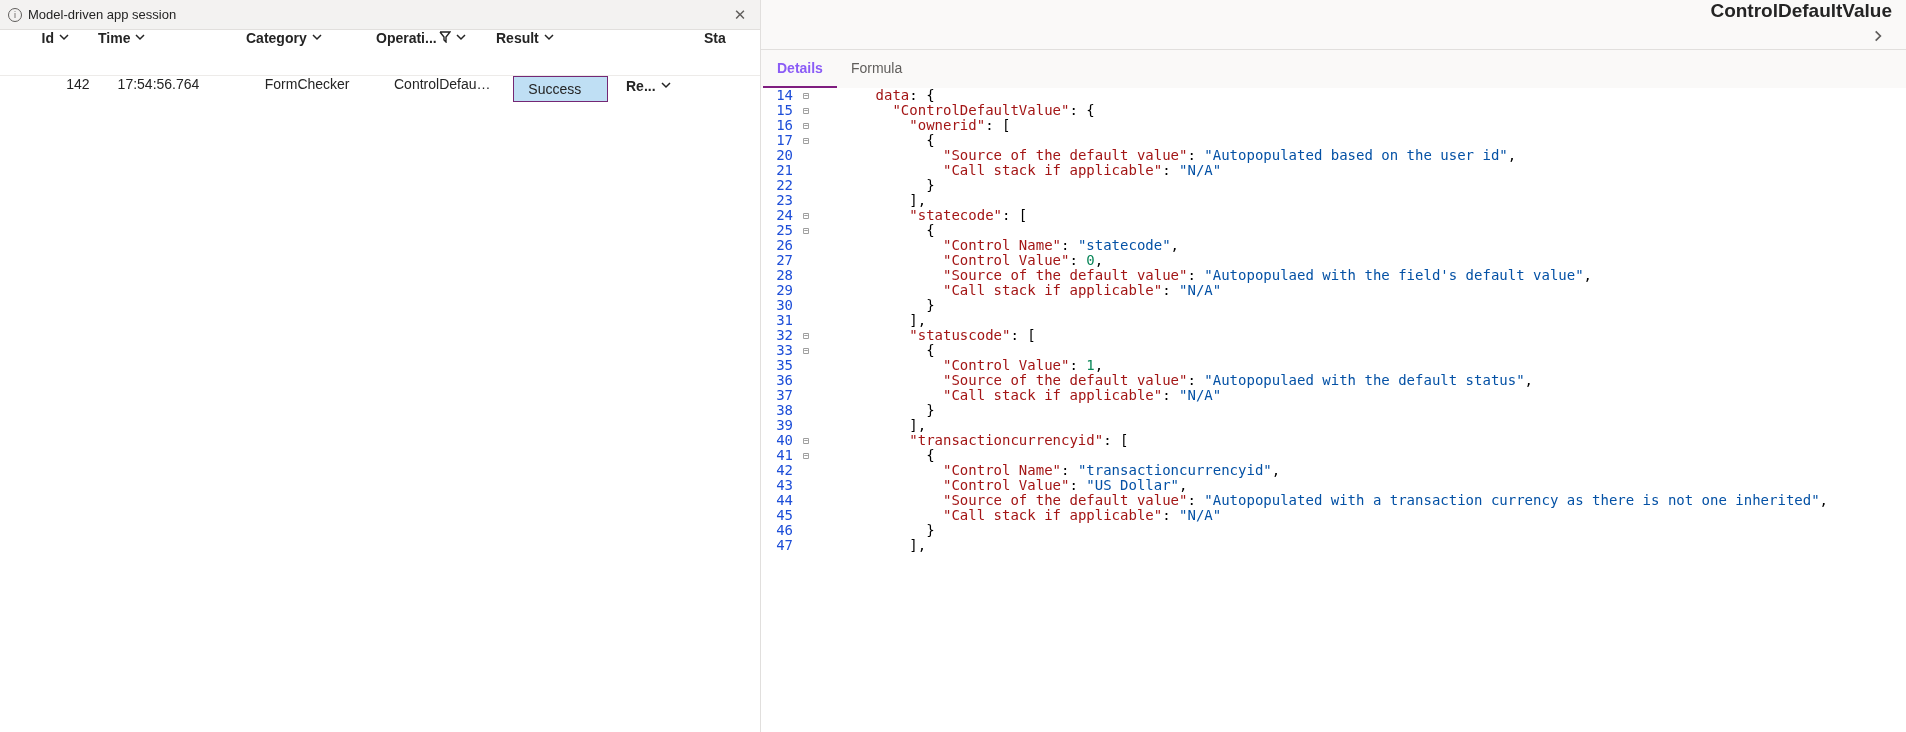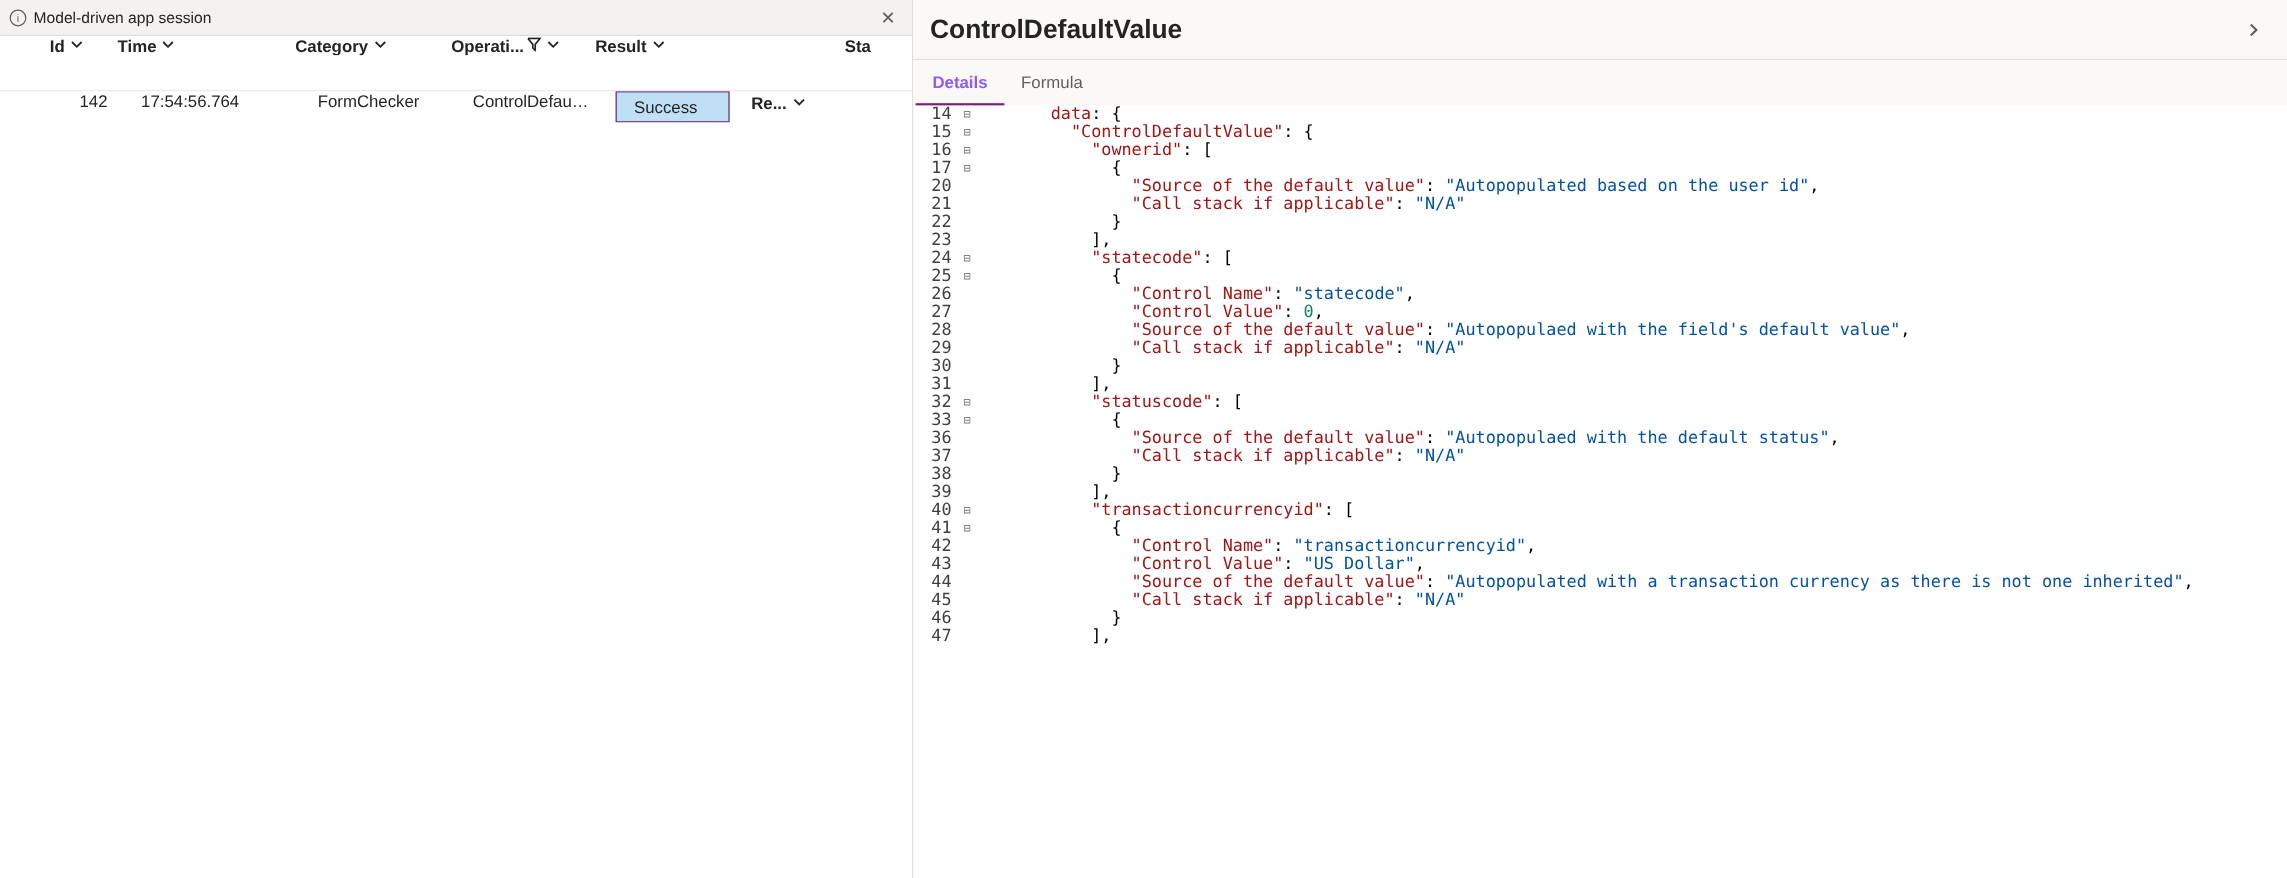--- a/index.html
+++ b/index.html
@@ -21,27 +21,27 @@
     .c-op{width:120px;}
     .c-res{width:130px;}
     .c-re{width:78px;margin-top:48px;}
     .c-sta{width:50px;}
     .grid-head .chev{display:inline-block;margin-left:4px;}
     .funnel{margin-left:2px;}
     .result-cell{display:inline-block;padding:4px 26px 4px 14px;border:1px solid #742774;background:#bfdff4;}
 
     
     .right { flex:1; border-left:1px solid #e1dfdd; display:flex; flex-direction:column; background:#faf9f8; }
-    .right-head { height:50px; display:flex; align-items:center; justify-content:space-between; padding:0 14px; font-weight:600; font-size:22px; color:#242424; border-bottom:1px solid #e1dfdd;}
+    .right-head { height:50px; display:flex; align-items:flex-end; justify-content:space-between; padding:0 14px; font-weight:600; font-size:19px; color:#242424; border-bottom:1px solid #e1dfdd;flex-direction:column;}
     .tabs { display:flex; font-size:14px; padding-left:2px; background:#faf9f8;}
     .tab{padding:10px 14px;color:#605e5c;cursor:pointer;}
     .tab.active{color:#8b5cf6;font-weight:600;border-bottom:2px solid #7f1d7f;}
     .editor{flex:1;overflow:auto;background:#fff;font-family:Consolas,monospace;font-size:14px;line-height:15px;position:relative;}
     .erow{display:flex;white-space:pre;}
-    .gutnum{width:42px;text-align:right;color:#404040;padding-right:10px;user-select:none;}
+    .gutnum{width:42px;text-align:right;color:#1d4ed8;padding-right:10px;user-select:none;}
     .gutfold{width:16px;color:#808080;font-size:10px;user-select:none;}
     .code{flex:1;padding-left:6px;}
     .ind{display:inline-block;}
     .s-key{color:#a31515;}
     .s-str{color:#0451a5;}
     .s-num{color:#098658;}
     .s-pun{color:#000;}
     .right-chevron{color:#605e5c;font-size:18px;display:flex;align-items:center;justify-content:center;width:28px;height:28px;}
     svg.chev-svg{width:12px;height:12px;stroke:#242424;stroke-width:1.5;fill:none;}
     svg.funnel-svg{width:12px;height:12px;stroke:#242424;stroke-width:1.4;fill:none;}
@@ -136,20 +136,21 @@
         <div class="erow"><div class="gutnum">24</div><div class="gutfold">⊟</div><div class="code"><span class="ind">          </span><span class="s-key">"statecode"</span><span class="s-pun">: [</span></div></div>
         <div class="erow"><div class="gutnum">25</div><div class="gutfold">⊟</div><div class="code"><span class="ind">            </span><span class="s-pun">{</span></div></div>
         <div class="erow"><div class="gutnum">26</div><div class="gutfold"></div><div class="code"><span class="ind">              </span><span class="s-key">"Control Name"</span><span class="s-pun">: </span><span class="s-str">"statecode"</span><span class="s-pun">,</span></div></div>
         <div class="erow"><div class="gutnum">27</div><div class="gutfold"></div><div class="code"><span class="ind">              </span><span class="s-key">"Control Value"</span><span class="s-pun">: </span><span class="s-num">0</span><span class="s-pun">,</span></div></div>
         <div class="erow"><div class="gutnum">28</div><div class="gutfold"></div><div class="code"><span class="ind">              </span><span class="s-key">"Source of the default value"</span><span class="s-pun">: </span><span class="s-str">"Autopopulaed with the field's default value"</span><span class="s-pun">,</span></div></div>
         <div class="erow"><div class="gutnum">29</div><div class="gutfold"></div><div class="code"><span class="ind">              </span><span class="s-key">"Call stack if applicable"</span><span class="s-pun">: </span><span class="s-str">"N/A"</span></div></div>
         <div class="erow"><div class="gutnum">30</div><div class="gutfold"></div><div class="code"><span class="ind">            </span><span class="s-pun">}</span></div></div>
         <div class="erow"><div class="gutnum">31</div><div class="gutfold"></div><div class="code"><span class="ind">          </span><span class="s-pun">],</span></div></div>
         <div class="erow"><div class="gutnum">32</div><div class="gutfold">⊟</div><div class="code"><span class="ind">          </span><span class="s-key">"statuscode"</span><span class="s-pun">: [</span></div></div>
         <div class="erow"><div class="gutnum">33</div><div class="gutfold">⊟</div><div class="code"><span class="ind">            </span><span class="s-pun">{</span></div></div>
+        <div class="erow"><div class="gutnum">35</div><div class="gutfold"></div><div class="code"><span class="ind">              </span><span class="s-key">"Control Value"</span><span class="s-pun">: </span><span class="s-num">1</span><span class="s-pun">,</span></div></div>
         <div class="erow"><div class="gutnum">36</div><div class="gutfold"></div><div class="code"><span class="ind">              </span><span class="s-key">"Source of the default value"</span><span class="s-pun">: </span><span class="s-str">"Autopopulaed with the default status"</span><span class="s-pun">,</span></div></div>
         <div class="erow"><div class="gutnum">37</div><div class="gutfold"></div><div class="code"><span class="ind">              </span><span class="s-key">"Call stack if applicable"</span><span class="s-pun">: </span><span class="s-str">"N/A"</span></div></div>
         <div class="erow"><div class="gutnum">38</div><div class="gutfold"></div><div class="code"><span class="ind">            </span><span class="s-pun">}</span></div></div>
         <div class="erow"><div class="gutnum">39</div><div class="gutfold"></div><div class="code"><span class="ind">          </span><span class="s-pun">],</span></div></div>
         <div class="erow"><div class="gutnum">40</div><div class="gutfold">⊟</div><div class="code"><span class="ind">          </span><span class="s-key">"transactioncurrencyid"</span><span class="s-pun">: [</span></div></div>
         <div class="erow"><div class="gutnum">41</div><div class="gutfold">⊟</div><div class="code"><span class="ind">            </span><span class="s-pun">{</span></div></div>
         <div class="erow"><div class="gutnum">42</div><div class="gutfold"></div><div class="code"><span class="ind">              </span><span class="s-key">"Control Name"</span><span class="s-pun">: </span><span class="s-str">"transactioncurrencyid"</span><span class="s-pun">,</span></div></div>
         <div class="erow"><div class="gutnum">43</div><div class="gutfold"></div><div class="code"><span class="ind">              </span><span class="s-key">"Control Value"</span><span class="s-pun">: </span><span class="s-str">"US Dollar"</span><span class="s-pun">,</span></div></div>
         <div class="erow"><div class="gutnum">44</div><div class="gutfold"></div><div class="code"><span class="ind">              </span><span class="s-key">"Source of the default value"</span><span class="s-pun">: </span><span class="s-str">"Autopopulated with a transaction currency as there is not one inherited"</span><span class="s-pun">,</span></div></div>
         <div class="erow"><div class="gutnum">45</div><div class="gutfold"></div><div class="code"><span class="ind">              </span><span class="s-key">"Call stack if applicable"</span><span class="s-pun">: </span><span class="s-str">"N/A"</span></div></div>

